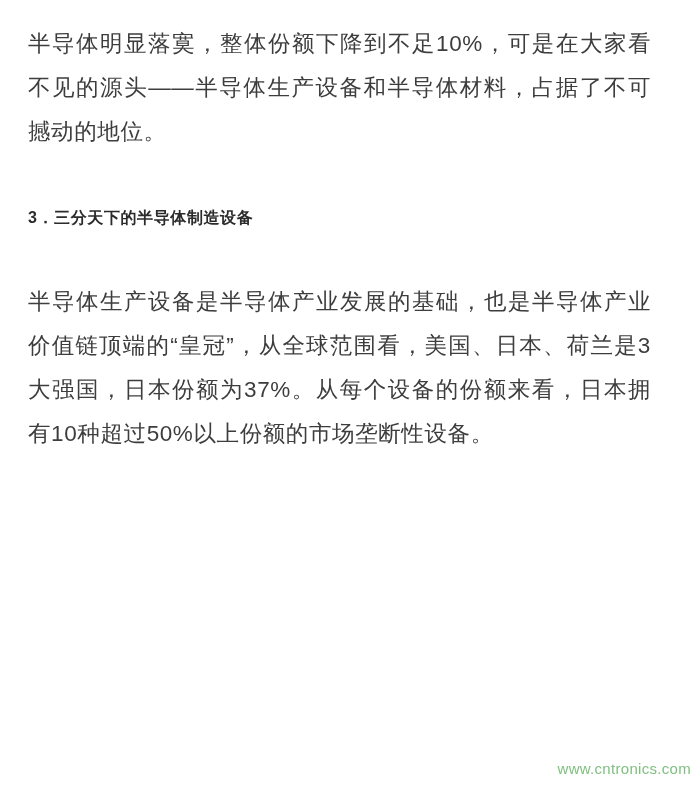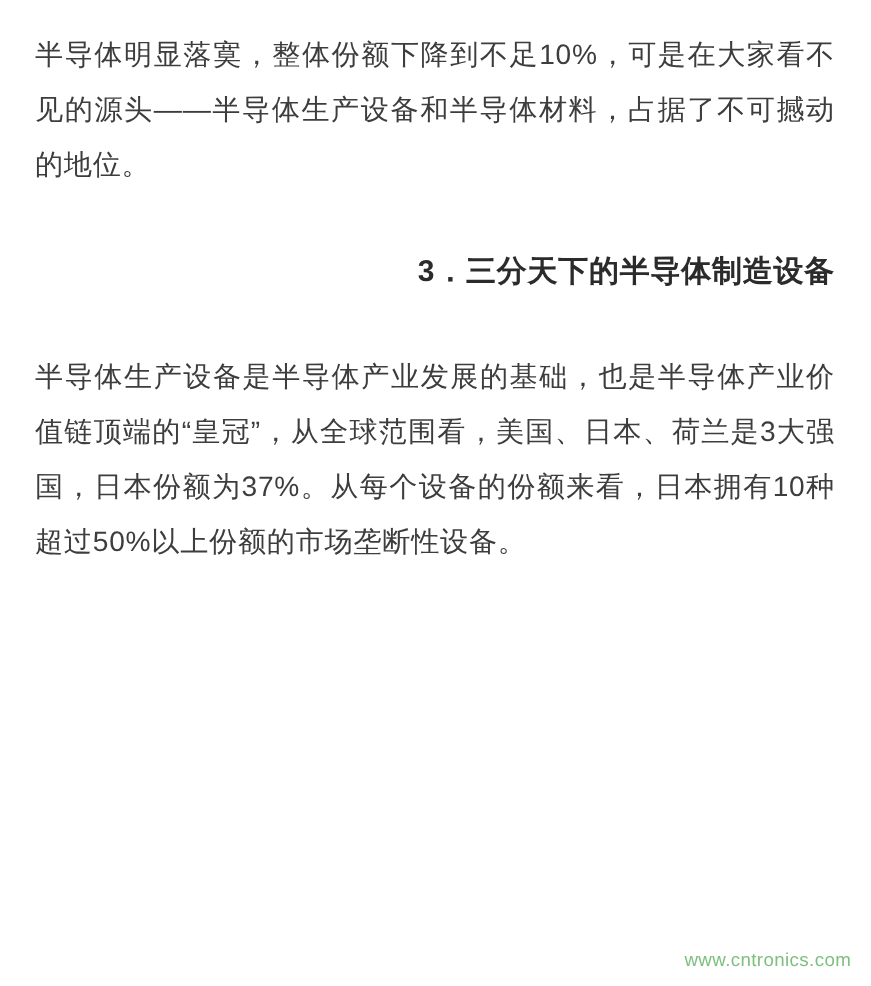--- a/index.html
+++ b/index.html
@@ -9,47 +9,46 @@
   body {
     width: 697px;
     height: 789px;
     background: #ffffff;
     font-family: "Liberation Sans", "DejaVu Sans", sans-serif;
     color: #3b3b3b;
     position: relative;
     overflow: hidden;
   }
   .article {
-    padding: 22px 29px 0 28px;
+    padding: 22px 46px 0 28px;
     box-sizing: border-box;
   }
   .para {
     font-size: 22.5px;
     line-height: 44px;
     letter-spacing: 0.6px;
     color: #3d3d3d;
     text-align: justify;
     margin: 0 0 42px 0;
     font-weight: 400;
   }
   .para.last {
     margin-bottom: 0;
   }
   .heading {
-    font-size: 24px;
+    font-size: 16px;
     line-height: 44px;
     letter-spacing: 0.6px;
     color: #2b2b2b;
     font-weight: 700;
     margin: 0 0 40px 0;
-    text-align: right;
   }
   .watermark {
     position: absolute;
-    right: 16px;
+    right: 6px;
     bottom: 12px;
     font-size: 15px;
     color: #7fbf7f;
     font-family: "Liberation Sans", "DejaVu Sans", sans-serif;
     letter-spacing: 0.3px;
   }
 </style>
 </head>
 <body>
 

